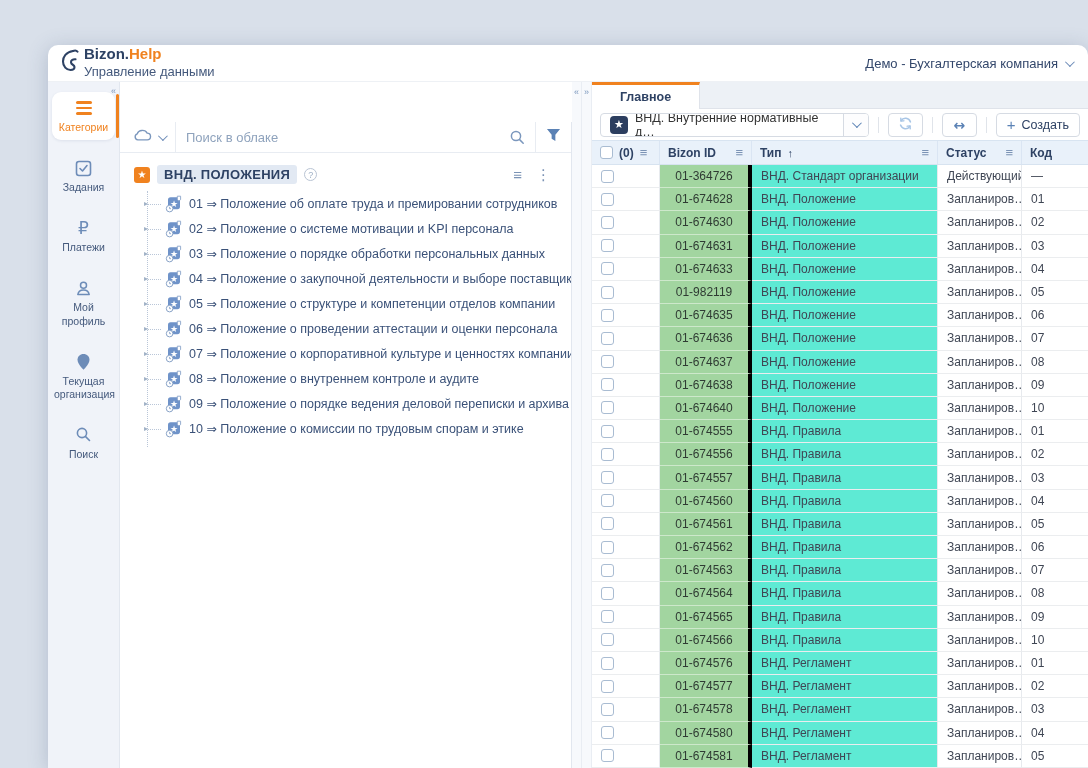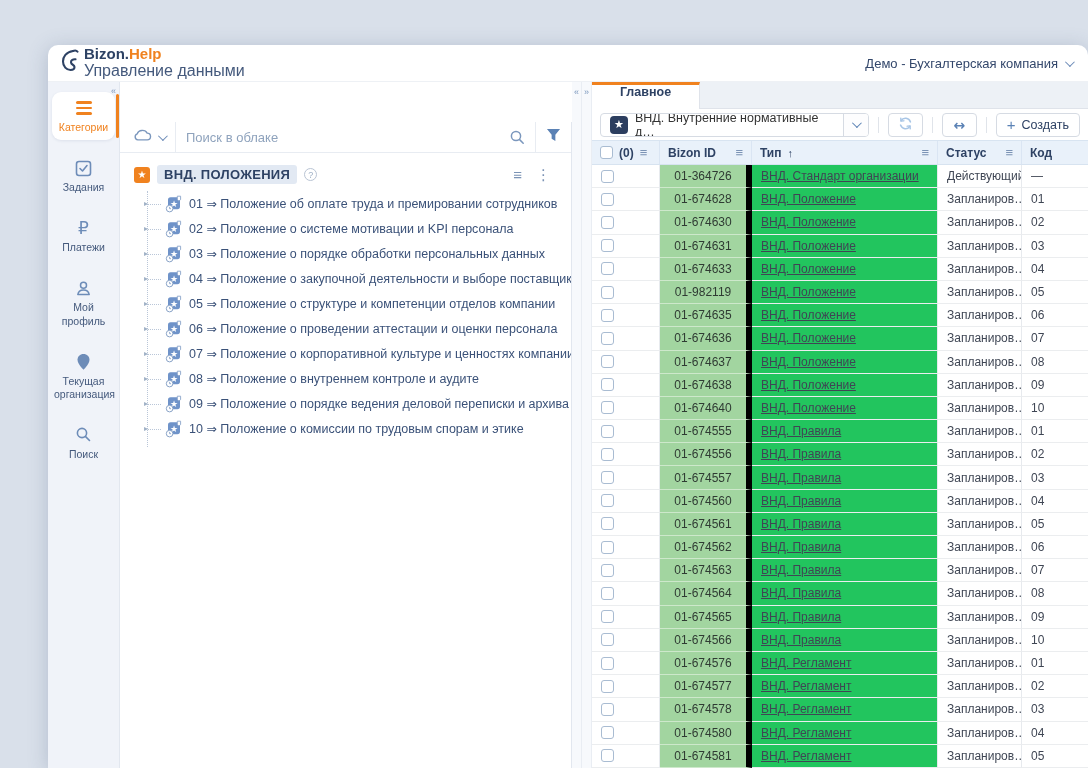--- a/index.html
+++ b/index.html
@@ -15,21 +15,21 @@
     background:#fff; border-radius:10px 10px 0 0;
     box-shadow:0 3px 20px rgba(60,80,120,.25);
     display:flex; flex-direction:column; overflow:hidden;
   }
   
   .app-header{ height:37px; flex:0 0 37px; display:flex; align-items:center; padding:0 16px 0 10px; border-bottom:1px solid #eef1f5;}
   .logo{ display:flex; align-items:center; gap:2px; }
   .logo-text{ line-height:1.05; }
   .brand{ font-weight:bold; font-size:15px; }
   .brand .accent{ color:#f0821f; }
-  .subtitle{ font-size:16px; color:#44597c; }
+  .subtitle{ font-size:13px; color:#44597c; }
   .spacer{ flex:1; }
   .company{ display:flex; align-items:center; gap:7px; font-size:13px; color:#33476b; cursor:pointer; }
   .chev{ width:7px; height:7px; border-right:1.6px solid #6d8cb8; border-bottom:1.6px solid #6d8cb8; transform:rotate(45deg) translateY(-2px); display:inline-block; }
   
   .content{ flex:1; display:flex; min-height:0; }
   
   .sidebar{ width:72px; flex:0 0 72px; background:#f0f3f9; border-right:1px solid #e2e7ef; padding-top:6px; position:relative; }
   .collapse-glyph{ position:absolute; top:4px; right:3px; font-size:9px; color:#7b97bd; }
   .side-item{ margin:4px 4px 12px 4px; padding:7px 2px 6px 2px; text-align:center; border-radius:9px; color:#44597c; font-size:10.5px; cursor:pointer; position:relative; line-height:1.25; }
   .side-item .ic{ display:flex; justify-content:center; margin-bottom:4px; height:18px; align-items:center; }
@@ -59,21 +59,21 @@
   .tree-item{ display:flex; align-items:center; gap:6px; padding:3.5px 0; padding-left:17px; position:relative; font-size:12.5px; color:#3a5178; white-space:nowrap; cursor:pointer; }
   .tree-item::before{ content:""; position:absolute; left:0; width:13px; top:50%; border-top:1px dotted #b9c6d8; }
   .twig{ position:absolute; left:-4px; top:50%; transform:translateY(-52%); font-size:8px; color:#9fb0c6; }
   .doc-ic{ flex:0 0 auto; display:inline-flex; }
   
   .split{ width:10px; flex:0 0 10px; background:#f7f9fc; border-right:1px solid #e9edf3; position:relative; }
   .split span{ position:absolute; top:5px; left:50%; transform:translateX(-50%); font-size:9px; color:#7b97bd; cursor:pointer; }
   
   .main-panel{ flex:1; min-width:0; display:flex; flex-direction:column; background:#fff; }
   .tab-bar{ height:27px; flex:0 0 27px; background:#edf1f6; border-bottom:1px solid #dfe3ea; display:flex; }
-  .tab{ width:108px; background:#fff; border-top:3px solid #f0821f; border-right:1px solid #dfe3ea; display:flex; align-items:flex-start; justify-content:center; font-size:12.5px; font-weight:bold; color:#2e4264; margin-bottom:-1px; cursor:pointer; }
+  .tab{ width:108px; background:#fff; border-top:3px solid #f0821f; border-right:1px solid #dfe3ea; display:flex; align-items:center; justify-content:center; font-size:12.5px; font-weight:bold; color:#2e4264; margin-bottom:-1px; cursor:pointer; }
   .toolbar{ height:32px; flex:0 0 32px; display:flex; align-items:center; padding:0 8px; background:#fff; border-bottom:1px solid #d8e4f1; }
   .dd{ display:flex; align-items:stretch; border:1px solid #d6dbe3; border-radius:4px; height:24px; overflow:hidden; cursor:pointer; }
   .dd-main{ display:flex; align-items:center; gap:7px; padding:0 9px; font-size:12.5px; color:#333; }
   .dd-chev{ width:26px; border-left:1px solid #d6dbe3; display:flex; align-items:center; justify-content:center; background:#fdfdfe; }
   .dd-chev .chev{ border-color:#5b82b5; }
   .tdiv{ width:1px; height:16px; background:#e0e4ea; margin:0 9px; }
   .tbtn{ height:24px; border:1px solid #d6dbe3; border-radius:4px; background:#fff; display:flex; align-items:center; justify-content:center; gap:6px; font-size:12.5px; color:#2e4264; padding:0 10px; cursor:pointer; font-family:inherit; }
   .tbtn.sq{ width:36px; padding:0; }
   .arrow-lr{ color:#5b82b5; font-size:14px; font-weight:bold; font-family:"DejaVu Sans",sans-serif; }
   .plus{ color:#5b82b5; font-size:15px; line-height:1; }
@@ -81,22 +81,22 @@
   .grid-head{ display:grid; grid-template-columns:68px 92px 186px 84px minmax(50px,1fr); background:#e9f1fa; height:24px; flex:0 0 24px; border-bottom:1px solid #d7e3f0; font-size:12px; font-weight:bold; color:#2e4264; }
   .th{ display:flex; align-items:center; gap:6px; padding:0 8px; border-right:1px solid rgba(200,216,235,.45); }
   .th:last-child{ border-right:none; }
   .th .menu{ font-size:13px; color:#7b93b5; font-weight:normal; cursor:pointer; }
   .th .push{ margin-left:auto; }
   .sort{ font-size:11px; color:#2e4264; }
   .rows{ flex:1; overflow:hidden; }
   .tr{ display:grid; grid-template-columns:68px 92px 186px 84px minmax(50px,1fr); height:23.2px; font-size:12px; }
   .td{ display:flex; align-items:center; padding:0 9px; color:#3f4654; border-bottom:1px solid #ebedef; border-right:1px solid #e7eaee; overflow:hidden; white-space:nowrap; }
   .td:last-child{ border-right:none; }
-  .td.id{ background:#a2d5a0; color:#2f3b33; justify-content:center; border-bottom:1px solid #cde8cb; border-right:6px solid #000000; padding:0 4px; }
-  .td.type{ background:#22c55e;text-decoration:underline; }
+  .td.id{ background:#a2d5a0; color:#2f3b33; justify-content:center; border-bottom:1px solid #cde8cb; border-right:4px solid #000000; padding:0 4px; }
+  .td.type{ background:#5eead4; }
   .cbx{ width:13px; height:13px; border:1px solid #a9bcd2; border-radius:3px; background:#fff; flex:0 0 auto; cursor:pointer; }
 </style>
 </head>
 <body>
 
 <div class="window">
 
   <div class="app-header">
     <div class="logo">
       <span>

